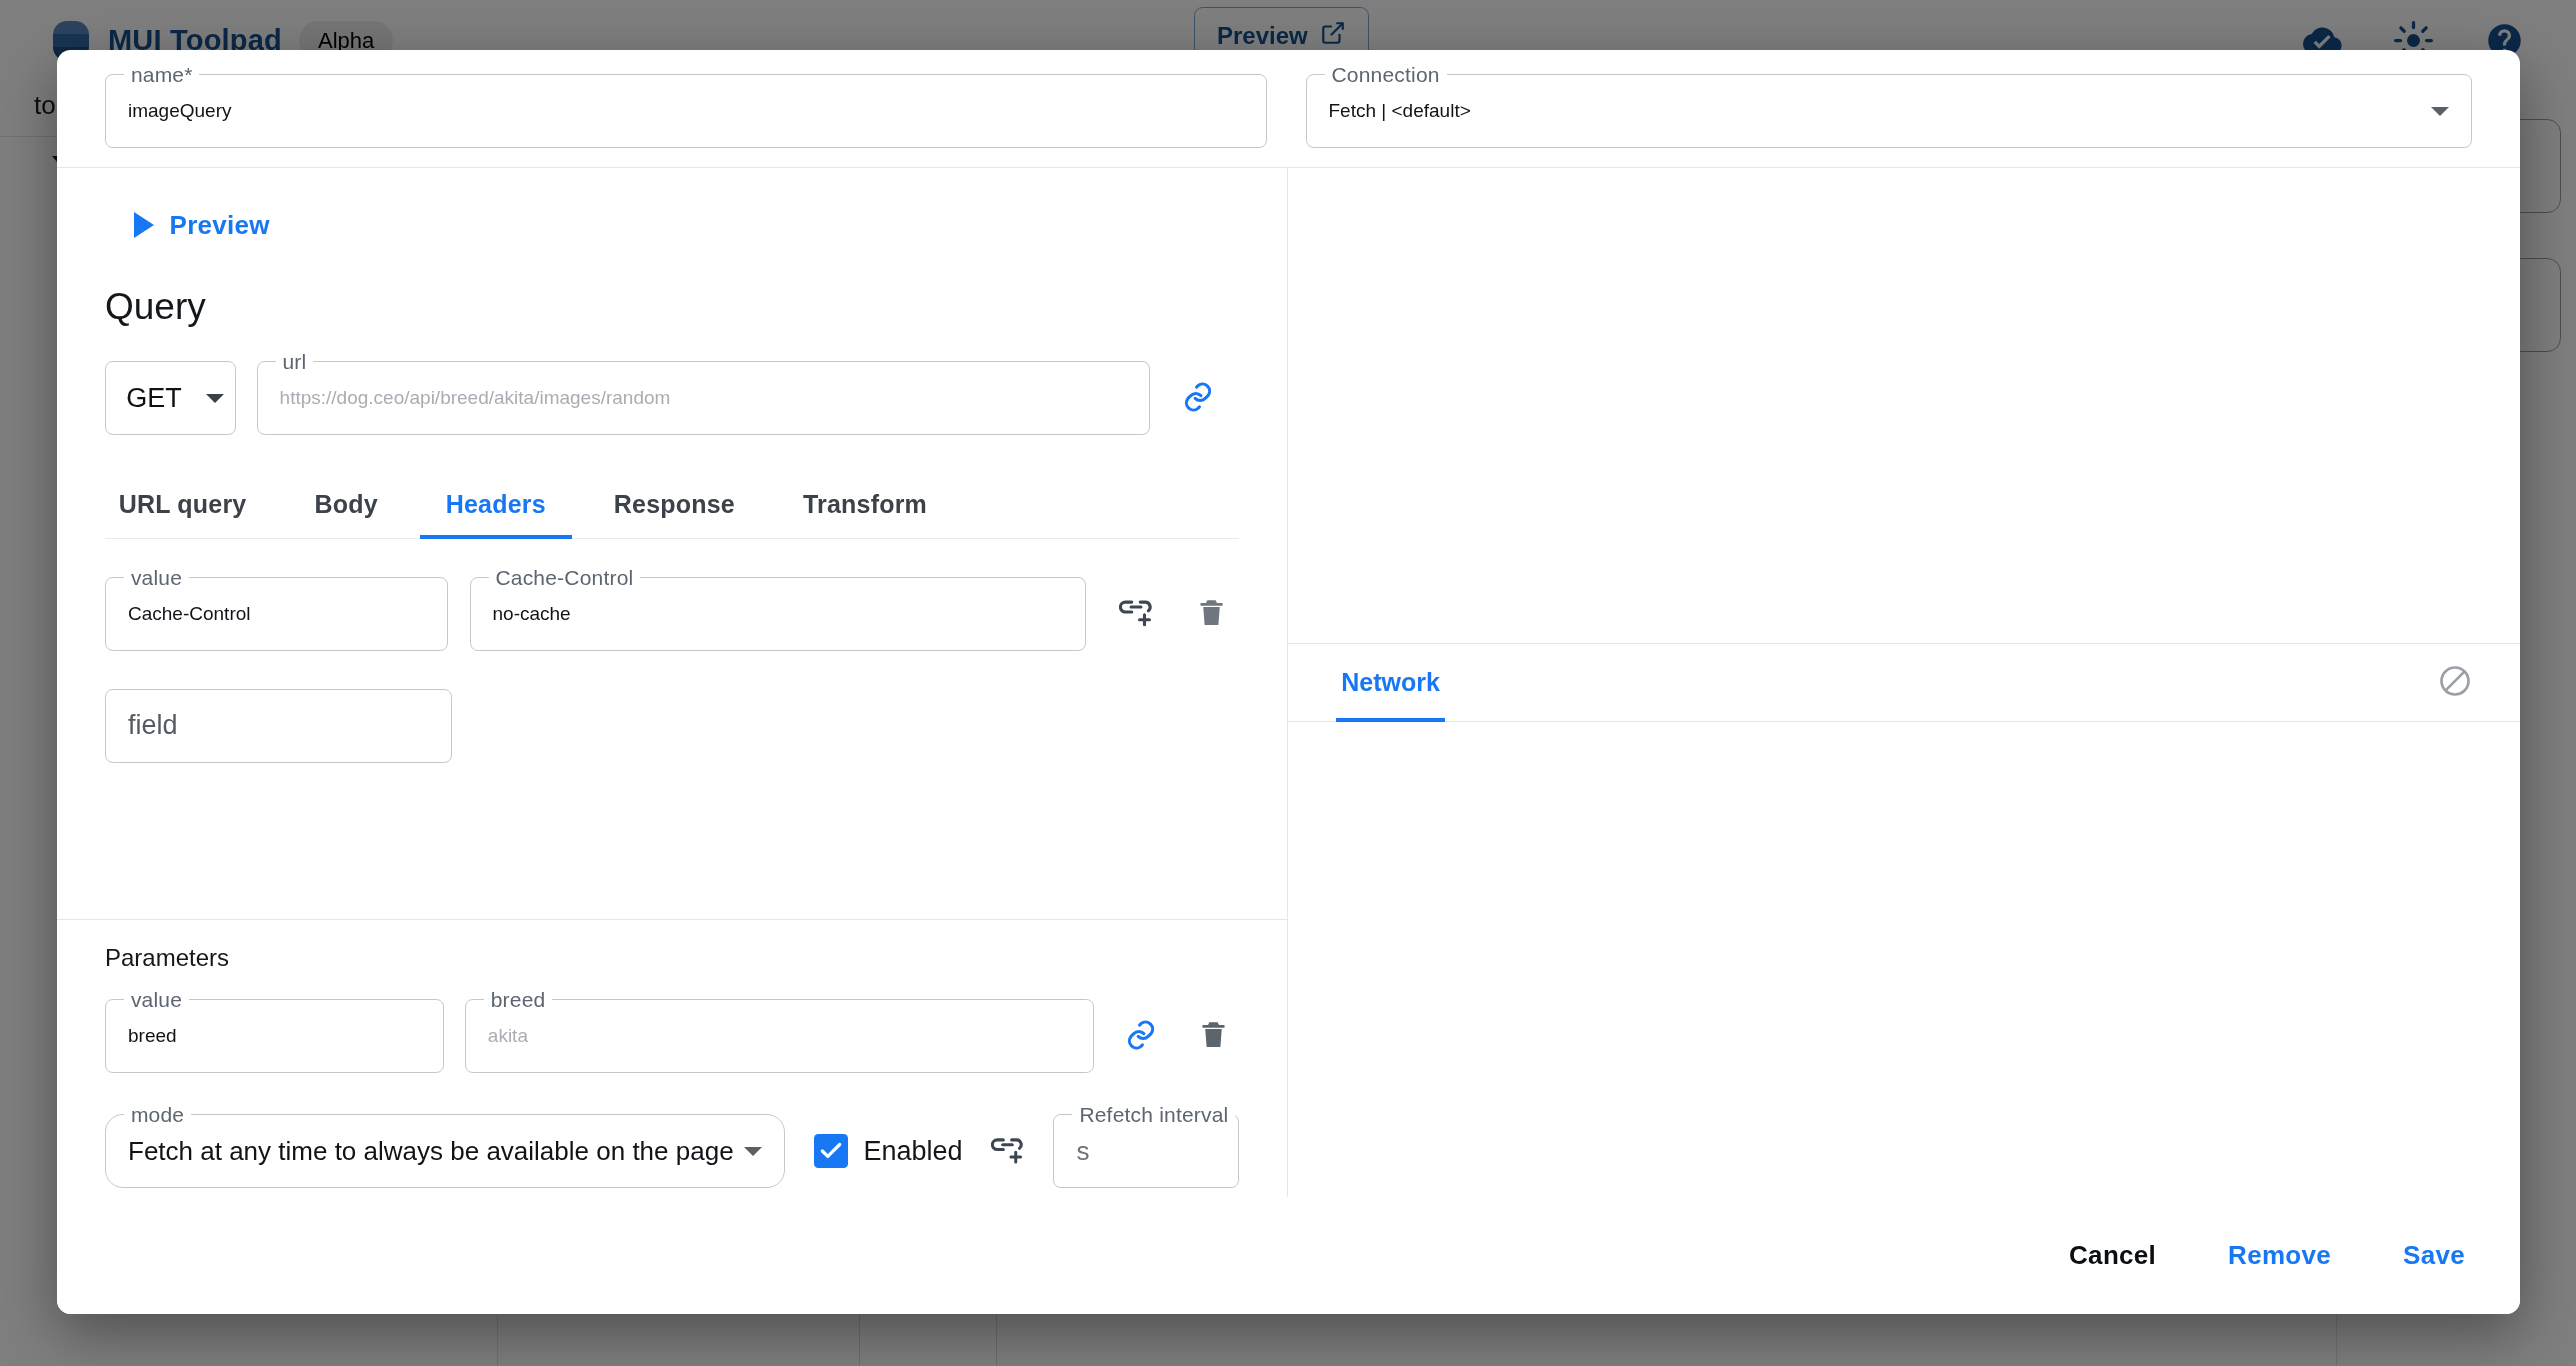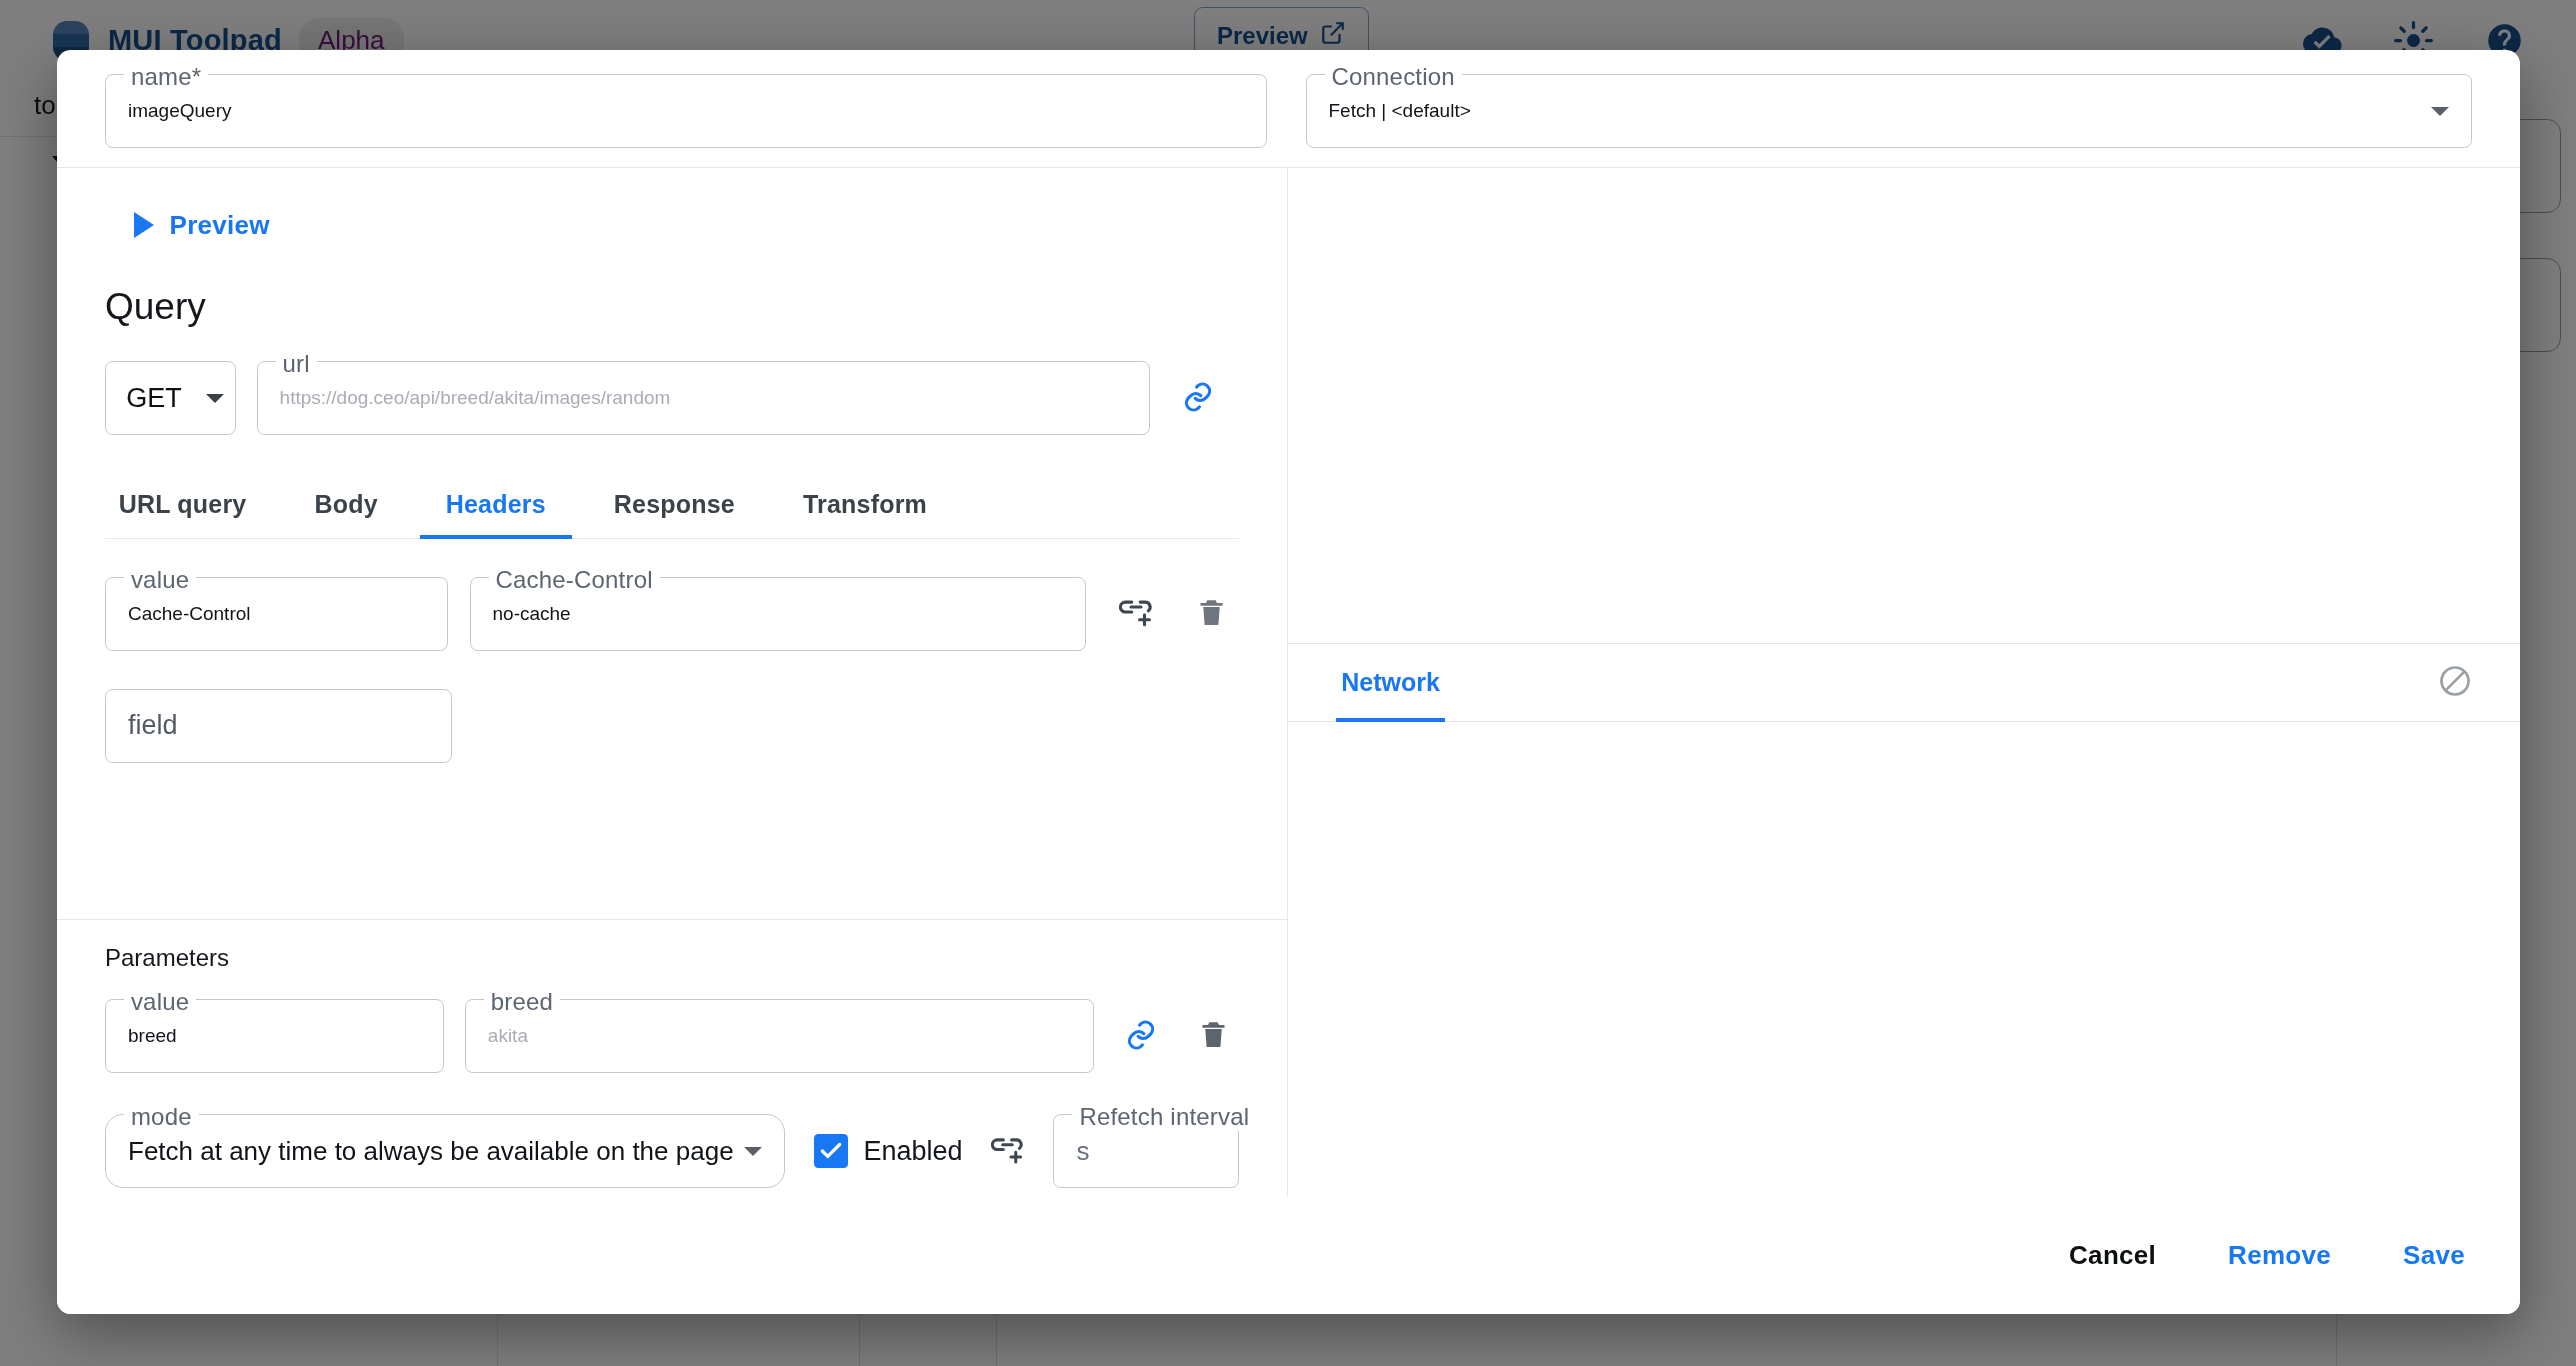--- a/index.html
+++ b/index.html
@@ -31,21 +31,21 @@
   }
   .bg-logo i:nth-child(1) { top: 0; background: #5b87bd; border-radius: 17px 17px 0 0;}
   .bg-logo i:nth-child(2) { top: 13px; background: #2f6ba8; }
   .bg-logo i:nth-child(3) { top: 26px; background: #1f4f85; border-radius: 0 0 17px 17px;}
   .bg-title {
     margin-left: 19px; font-size: 29px; font-weight: 700; color: #17518f;
     letter-spacing: 0.2px;
   }
   .bg-chip {
     margin-left: 17px; padding: 6.9px 19px; border-radius: 20.6px;
-    background: #ececec; color: #701a75; font-size: 26px;
+    background: #ececec; color: #000000; font-size: 22px;
   }
   .bg-preview-btn {
     position: absolute; left: 1194px; top: 2.6px;
     border: 0.9px solid #7aa7d4; border-radius: 8.6px;
     padding: 12px 22px; display: flex; align-items: center; gap: 12px;
     color: #17518f; font-weight: 700; font-size: 24px;
   }
   .bg-icons { position: absolute; right: 48px; top: 12px; display: flex; gap: 43px; }
   .bg-icons .ic { width: 48px; height: 48px; display:flex; align-items:center; justify-content:center; color:#17518f; }
 
@@ -86,21 +86,21 @@
   .dlg-head {
     display: flex; gap: 39px; padding: 24px 48px 19px 48px;
     align-items: flex-start;
   }
 
   
   .field { position: relative; }
   .field > .notch {
     position: absolute; left: 19px; top: -11px;
     background: #fff; padding: 0 6.9px;
-    font-size: 24px; color: #5c6570; letter-spacing: 0.2px;
+    font-size: 21px; color: #5c6570; letter-spacing: 0.2px;
     z-index: 2; white-space: nowrap;
   }
   .field > .box {
     border: 0.9px solid #c4c7cc; border-radius: 7.7px;
     background: #fff;
     display: flex; align-items: center;
     padding: 0 22px;
     height: 74px;
   }
   .field .val { font-size: 19px; color: #101418; white-space: nowrap; overflow: hidden;}

